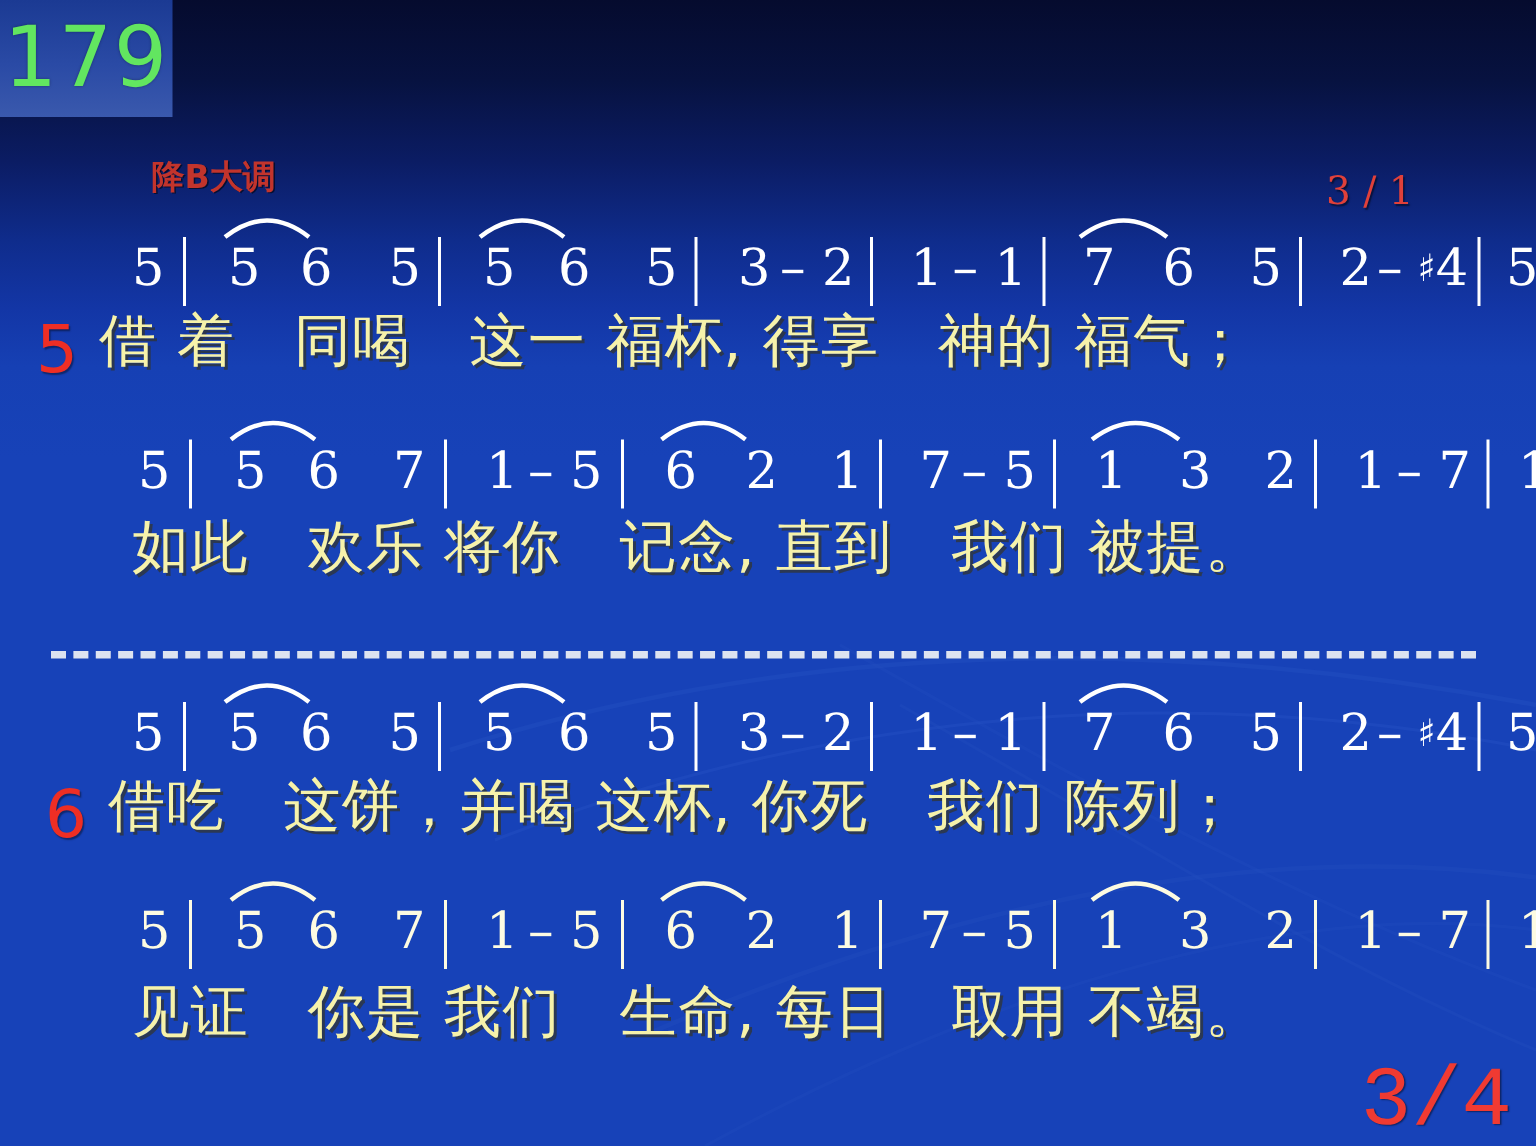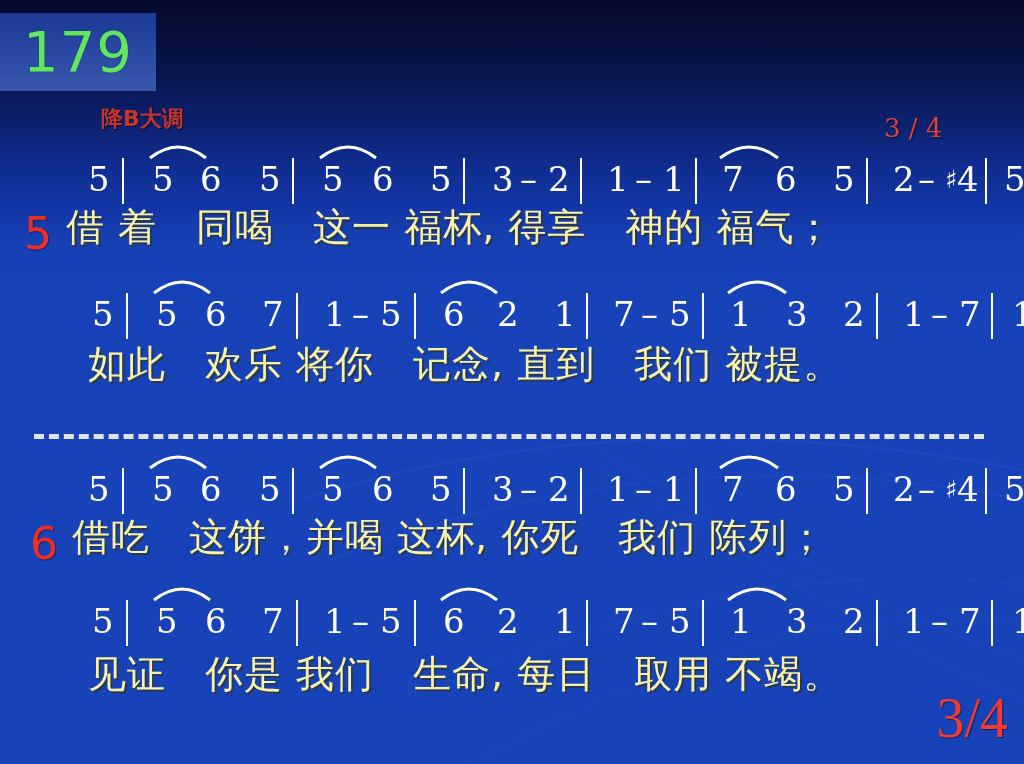--- a/index.html
+++ b/index.html
@@ -18,23 +18,23 @@
         #0f2c8c 21%,
         #1336a6 27%,
         #1640b4 32%,
         #1742b8 40%,
         #1742b8 100%);
   }
   
   .swoosh{position:absolute;pointer-events:none;opacity:.5;}
   
   #badge{
-    position:absolute;left:0;top:0;width:156px;height:78px;
+    position:absolute;left:0;top:0;width:115px;height:78px;
     background:linear-gradient(to bottom,#1b3a93 0%,#2a4aa5 55%,#3a59ad 100%);
-    display:flex;align-items:center;justify-content:center;margin-top:13px;
+    display:flex;align-items:center;justify-content:center;
   }
   #badge .num{
     color:#62e660;font-size:56px;line-height:1;font-weight:400;
     font-family:"DejaVu Sans",sans-serif;letter-spacing:1px;
     text-shadow:0 0 2px rgba(0,0,0,.35);
   }
   
   #title{
     position:absolute;left:0;top:52px;width:1024px;text-align:center;
     color:#ffef5a;font-size:52px;font-weight:bold;line-height:1;
@@ -50,23 +50,23 @@
     font-family:"DejaVu Sans",sans-serif;
     text-shadow:1px 1px 0 rgba(0,0,0,.55);
   }
   #meter-top{
     position:absolute;left:884px;top:115px;
     color:#e0403a;font-size:26px;line-height:1;
     font-family:"DejaVu Serif",serif;
     text-shadow:1px 1px 1px rgba(0,0,0,.5);
   }
   #meter-bottom{
-    position:absolute;right:16px;bottom:16px;
+    position:absolute;right:16px;bottom:0px;
     color:#f03a32;font-size:56px;line-height:1.05;font-weight:400;
-    font-family:Liberation Serif, serif;
+    font-family:Liberation Mono, monospace;
     text-shadow:1px 1px 1px rgba(0,0,0,.45);
   }
   
   #divider{
     position:absolute;left:34px;top:434px;width:950px;height:0;
     border-top:5px dashed #dde3f0;
   }
   .verse-num{
     position:absolute;color:#ee2e24;font-size:44px;line-height:1;
     font-family:"DejaVu Sans",sans-serif;font-weight:400;
@@ -99,21 +99,21 @@
     <path d="M560,430 C720,520 860,600 1024,660" stroke="#2d59c6" stroke-width="2" fill="none" opacity=".3"></path>
   </svg>
 
   <div id="badge">
     <span class="num">179</span>
   </div>
 
 
   <div id="keysig">降B大调</div>
 
-  <div id="meter-top">3 / 4</div>
+  <div id="meter-top">3 / 1</div>
 
   <div id="divider"></div>
 
   <div id="staff-container">
       <div class="verse-num" style="left: 24px; top: 212px;">5</div>
       <div class="notes" style="position: absolute; left: 0px; top: 158px; width: 1024px; height: 62px;">
         <span style="position: absolute; left: 88px; top: 0px; font-size: 34px; line-height: 42px;"><span class="g low">5</span></span>
         <span class="" style="position: absolute; left: 122px; top: 0px;"><span style="display:inline-block;width:2px;height:46px;background:currentColor;"></span></span>
         <span style="position: absolute; left: 152px; top: 0px; font-size: 34px; line-height: 42px;"><span class="g low">5</span></span>
         <span style="position: absolute; left: 200px; top: 0px; font-size: 34px; line-height: 42px;"><span class="g low">6</span></span>

